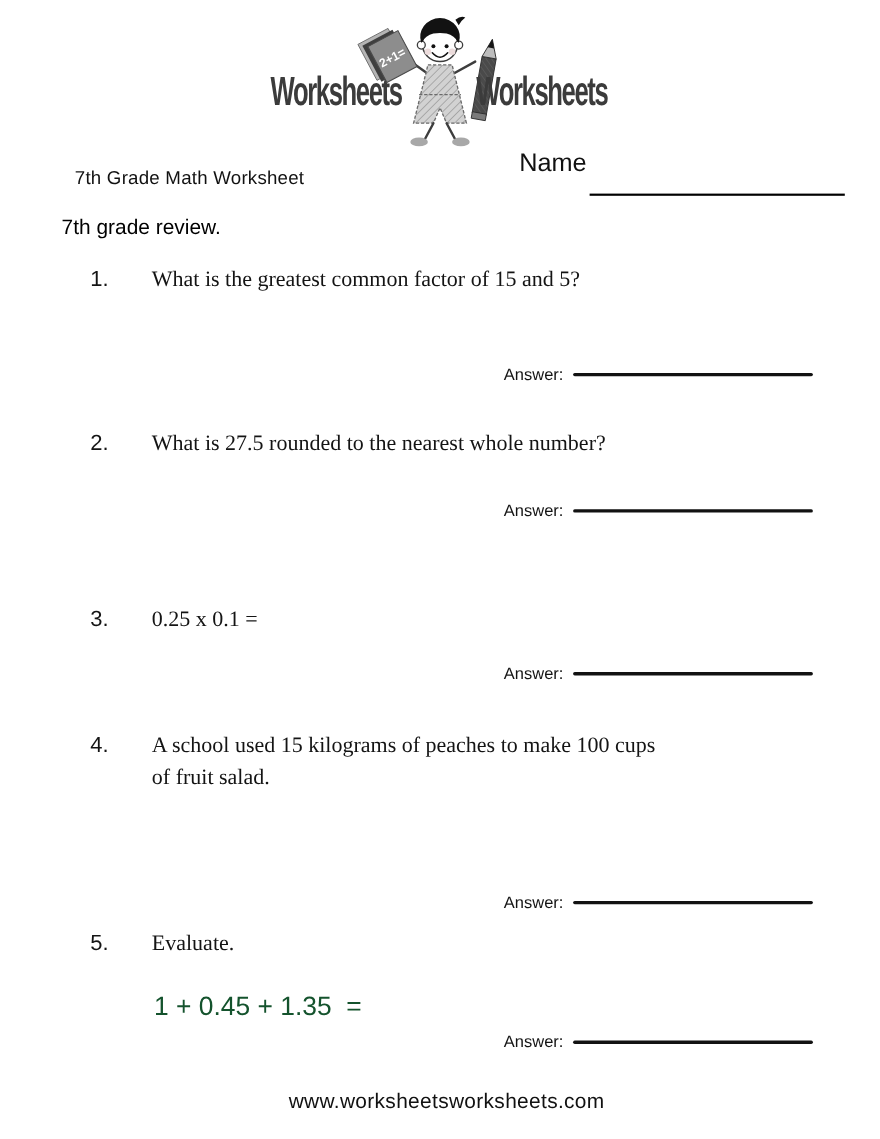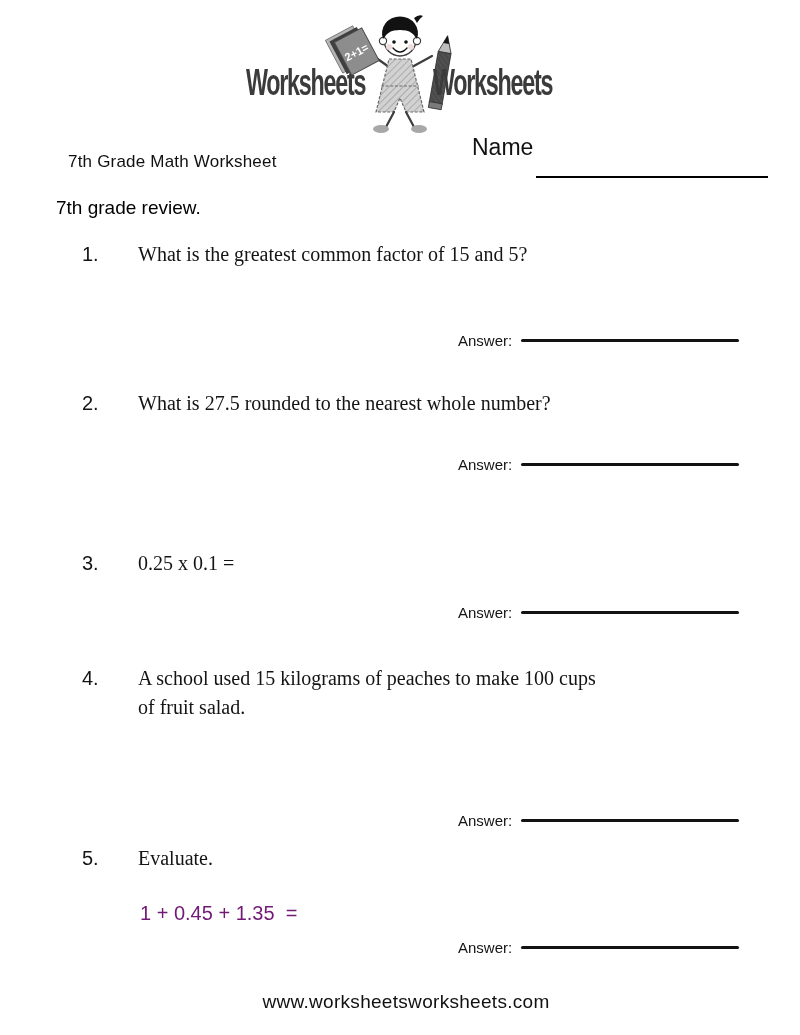--- a/index.html
+++ b/index.html
@@ -53,21 +53,21 @@
   
   .question {
     position:absolute; left:82px;
     display:flex; align-items:flex-start;
     font-size:20px; line-height:29px; color:#141414;
   }
   .q-num { width:56px; flex:0 0 56px; }
   .q-text { white-space:nowrap;font-family:Liberation Serif, serif; }
   .q-expression {
     position:absolute; left:140px; top:902px;
-    font-size:20px; color:#701a75; white-space:pre;
+    font-size:24px; color:#14532d; white-space:pre;
   }
   
   .answer-row {
     position:absolute; left:430px;
     display:flex; align-items:center;margin-left:28px;
   }
   .answer-label { font-size:15px; color:#141414; }
   .answer-line {
     display:inline-block;
     margin-left:9px;

